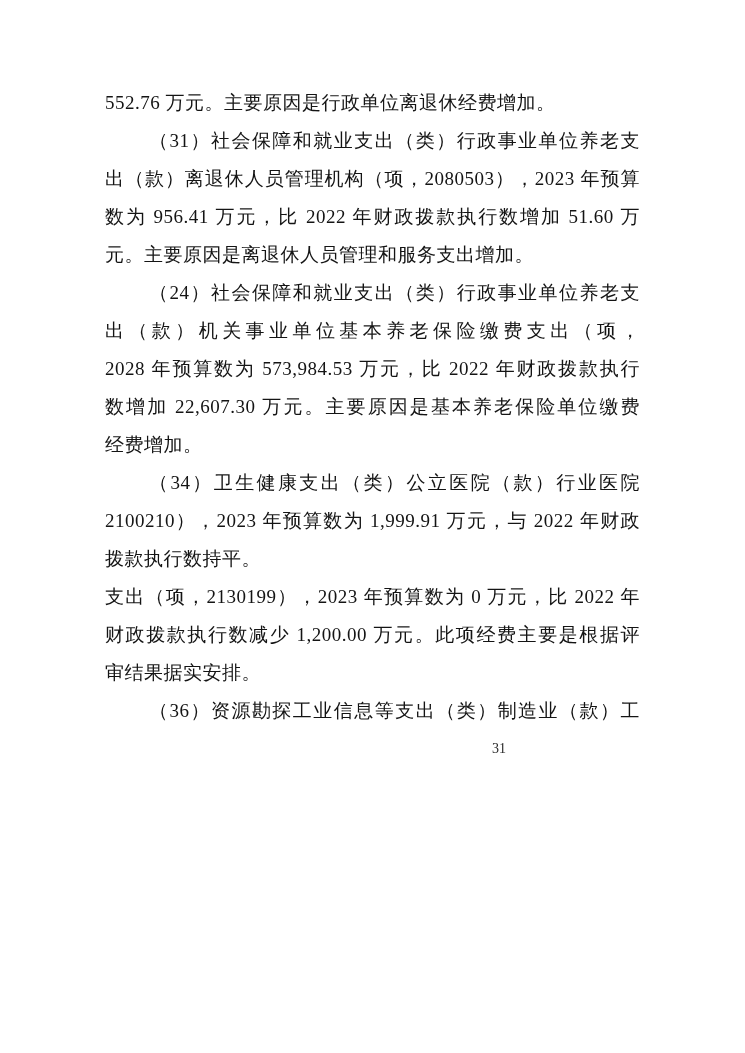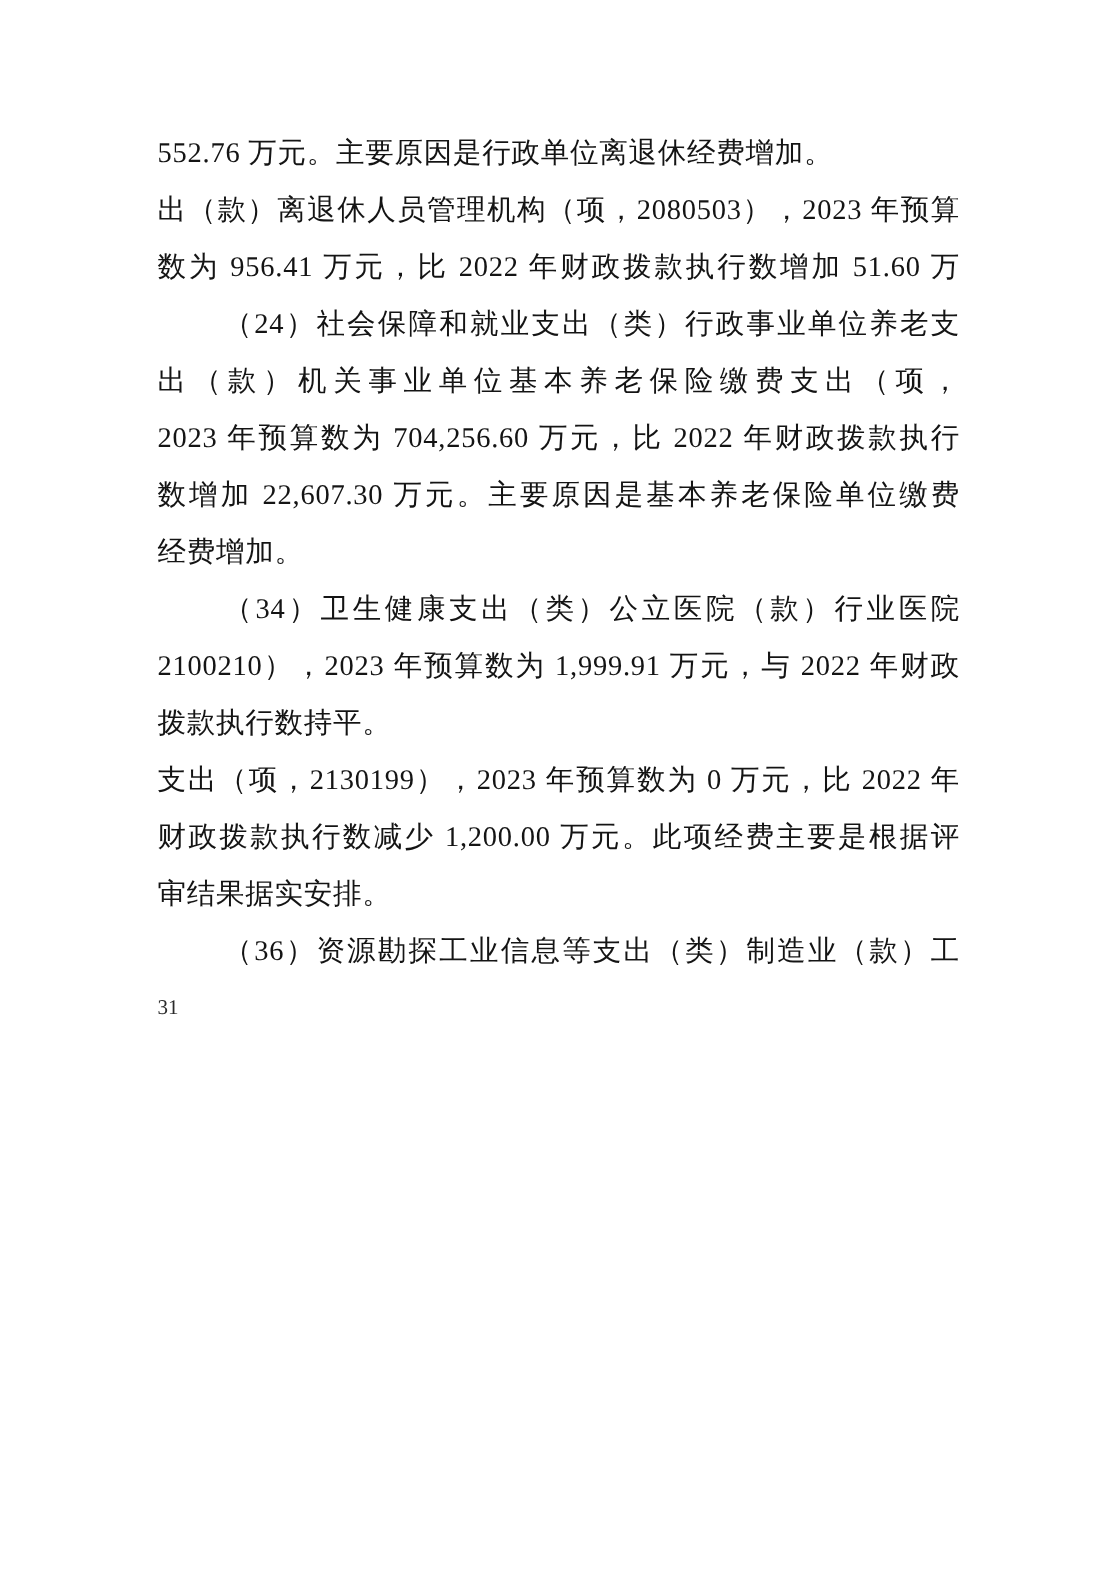--- a/index.html
+++ b/index.html
@@ -39,48 +39,50 @@
     letter-spacing: 0.5px;
   }
   .line.indent {
     padding-left: 44px;
   }
   .line.end {
     text-align-last: left;
   }
   .page-footer {
     margin-top: 9px;
-    text-align: left;
+    text-align: right;
   }
   .page-number {
     display: inline-block;
     font-size: 14px;
     line-height: 20px;
     color: #2a2a2a;
   }
 </style>
 </head>
 <body>
 
 <div class="page">
   <div class="content">
 
     <div class="para">
       <div class="line end">552.76 万元。主要原因是行政单位离退休经费增加。</div>
     </div>
 
     <div class="para">
+      <div class="line indent">（31）社会保障和就业支出（类）行政事业单位养老支</div>
       <div class="line">出（款）离退休人员管理机构（项，2080503），2023 年预算</div>
       <div class="line">数为 956.41 万元，比 2022 年财政拨款执行数增加 51.60 万</div>
+      <div class="line end">元。主要原因是离退休人员管理和服务支出增加。</div>
     </div>
 
     <div class="para">
       <div class="line indent">（24）社会保障和就业支出（类）行政事业单位养老支</div>
       <div class="line">出（款）机关事业单位基本养老保险缴费支出（项，2080505），</div>
-      <div class="line">2023 年预算数为 704,256.60 万元，比 2022 年财政拨款执行</div>
+      <div class="line">2028 年预算数为 573,984.53 万元，比 2022 年财政拨款执行</div>
       <div class="line">数增加 22,607.30 万元。主要原因是基本养老保险单位缴费</div>
       <div class="line end">经费增加。</div>
     </div>
 
 
     <div class="para">
       <div class="line indent">（34）卫生健康支出（类）公立医院（款）行业医院（项，</div>
       <div class="line">2100210），2023 年预算数为 1,999.91 万元，与 2022 年财政</div>
       <div class="line end">拨款执行数持平。</div>
     </div>

